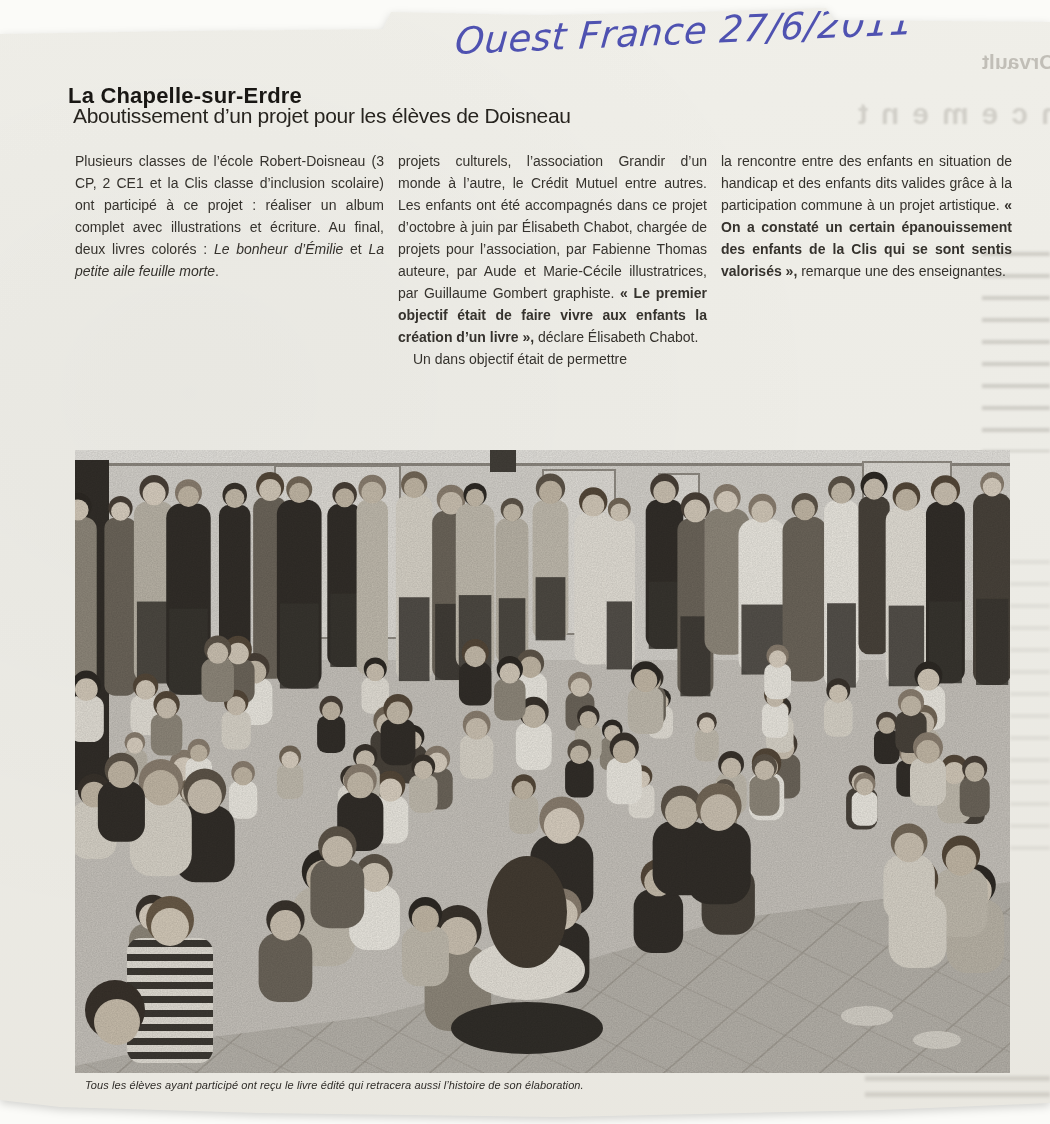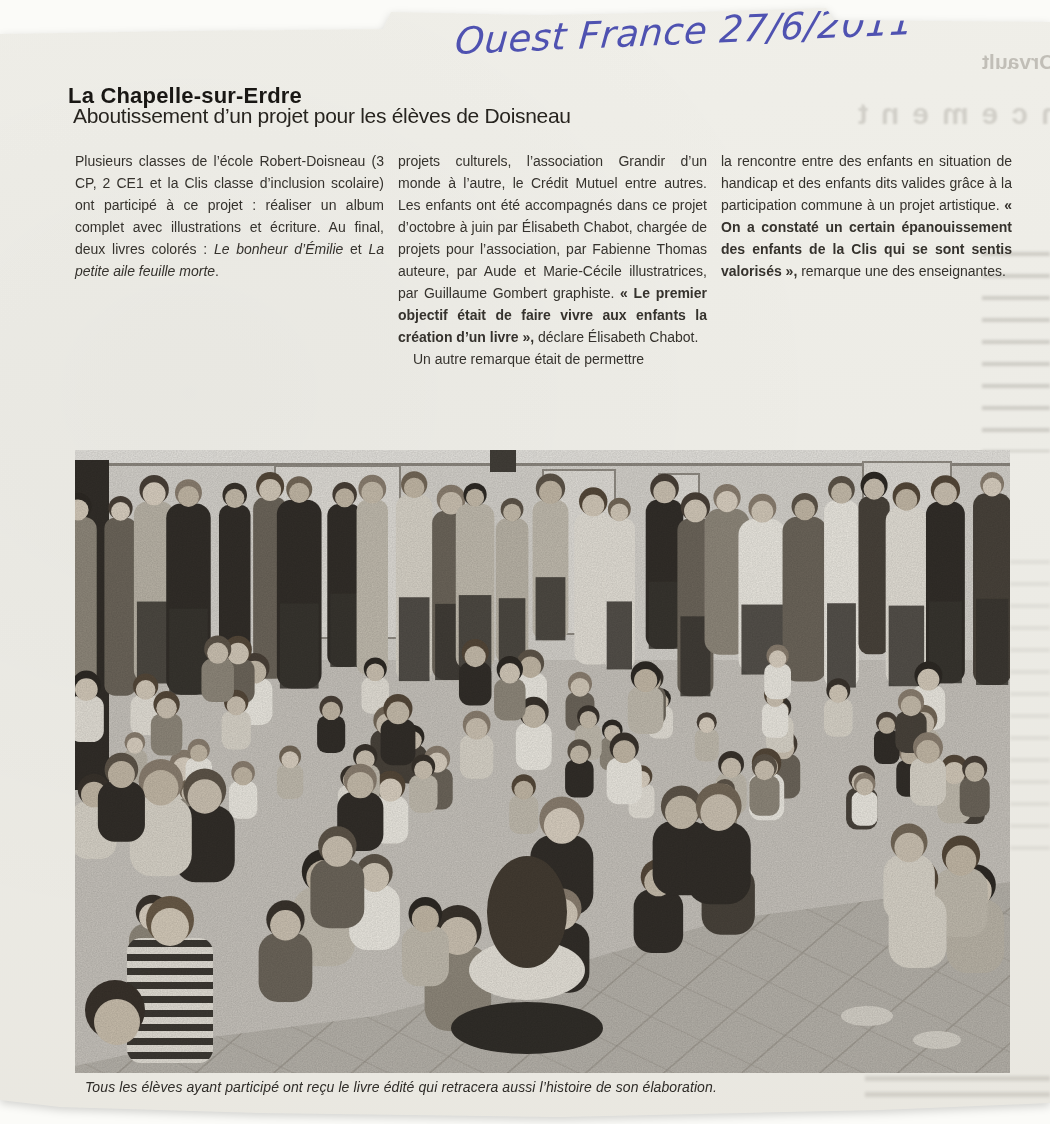--- a/index.html
+++ b/index.html
@@ -40,21 +40,21 @@
              rgba(110,105,96,.55) 0 4px, transparent 4px 22px);}
   .smudge-right{right:0;top:252px;width:68px;height:200px;}
   .smudge-right2{right:0;top:560px;width:40px;height:300px;opacity:.18;}
   .smudge-bottom{right:0;top:1076px;width:185px;height:28px;opacity:.35;
           background:repeating-linear-gradient(180deg,
              rgba(110,105,96,.55) 0 5px, transparent 5px 16px);}
   .photo{position:absolute;left:75px;top:450px;width:935px;height:623px;
          overflow:hidden;background:#cac6bf;}
   .photo svg{display:block;}
   .caption{position:absolute;left:85px;top:1079px;font-style:italic;
-           font-size:14px;color:#2e2b27;letter-spacing:.1px;}
+           font-size:11px;color:#2e2b27;letter-spacing:.1px;}
 </style>
 </head>
 <body>
 
 <div class="page">
   <div class="paper-wrap">
     <div class="paper">
 
       <div class="bleed bleed-town">Orvault</div>
       <div class="bleed bleed-ghost">Lancement</div>
@@ -66,21 +66,21 @@
 
       <div class="kicker">La Chapelle-sur-Erdre</div>
       <div class="headline">Aboutissement d’un projet pour les élèves de Doisneau</div>
 
       <div class="cols">
         <div class="col c1">
           <p><span>Plusieurs classes de l’école Robert-Doisneau (3 CP, 2 CE1 et la Clis classe d’inclusion scolaire) ont participé à ce projet : réaliser un album complet avec illustrations et écriture. Au final, deux livres colorés : </span><span class="it">Le bonheur d’Émilie</span><span> et </span><span class="it">La petite aile feuille morte</span><span>.</span></p>
         </div>
         <div class="col c2">
           <p><span>projets culturels, l’association Grandir d’un monde à l’autre, le Crédit Mutuel entre autres. Les enfants ont été accompagnés dans ce projet d’octobre à juin par Élisabeth Chabot, chargée de projets pour l’association, par Fabienne Thomas auteure, par Aude et Marie-Cécile illustratrices, par Guillaume Gombert graphiste. </span><span class="bd">« Le premier objectif était de faire vivre aux enfants la création d’un livre »,</span><span> déclare Élisabeth Chabot.</span></p>
-          <p class="indent"><span>Un autre remarque était de permettre</span></p>
+          <p class="indent"><span>Un dans objectif était de permettre</span></p>
         </div>
         <div class="col c3">
           <p><span>la rencontre entre des enfants en situation de handicap et des enfants dits valides grâce à la participation commune à un projet artistique. </span><span class="bd">« On a constaté un certain épanouissement des enfants de la Clis qui se sont sentis valorisés »,</span><span> remarque une des enseignantes.</span></p>
         </div>
       </div>
 
       <div class="photo">
         <svg id="photo-svg" width="935" height="623" viewBox="0 0 935 623" role="presentation">
             <defs>
               <clipPath id="floorClip">

